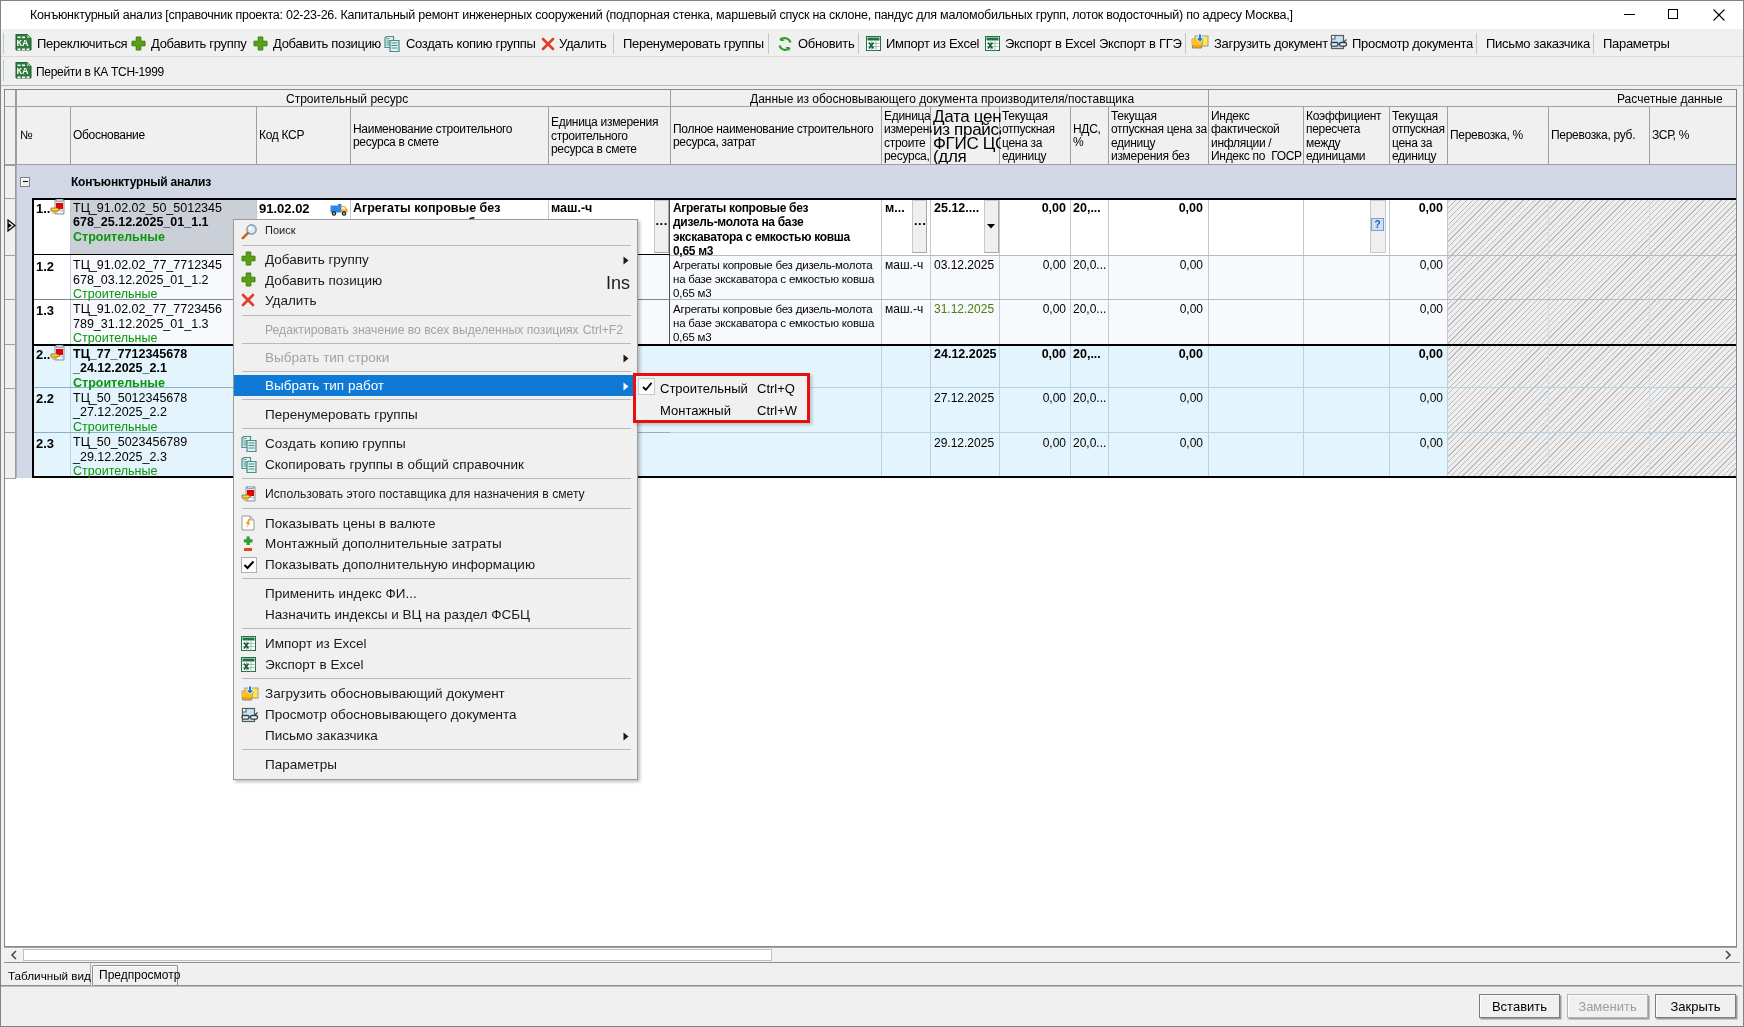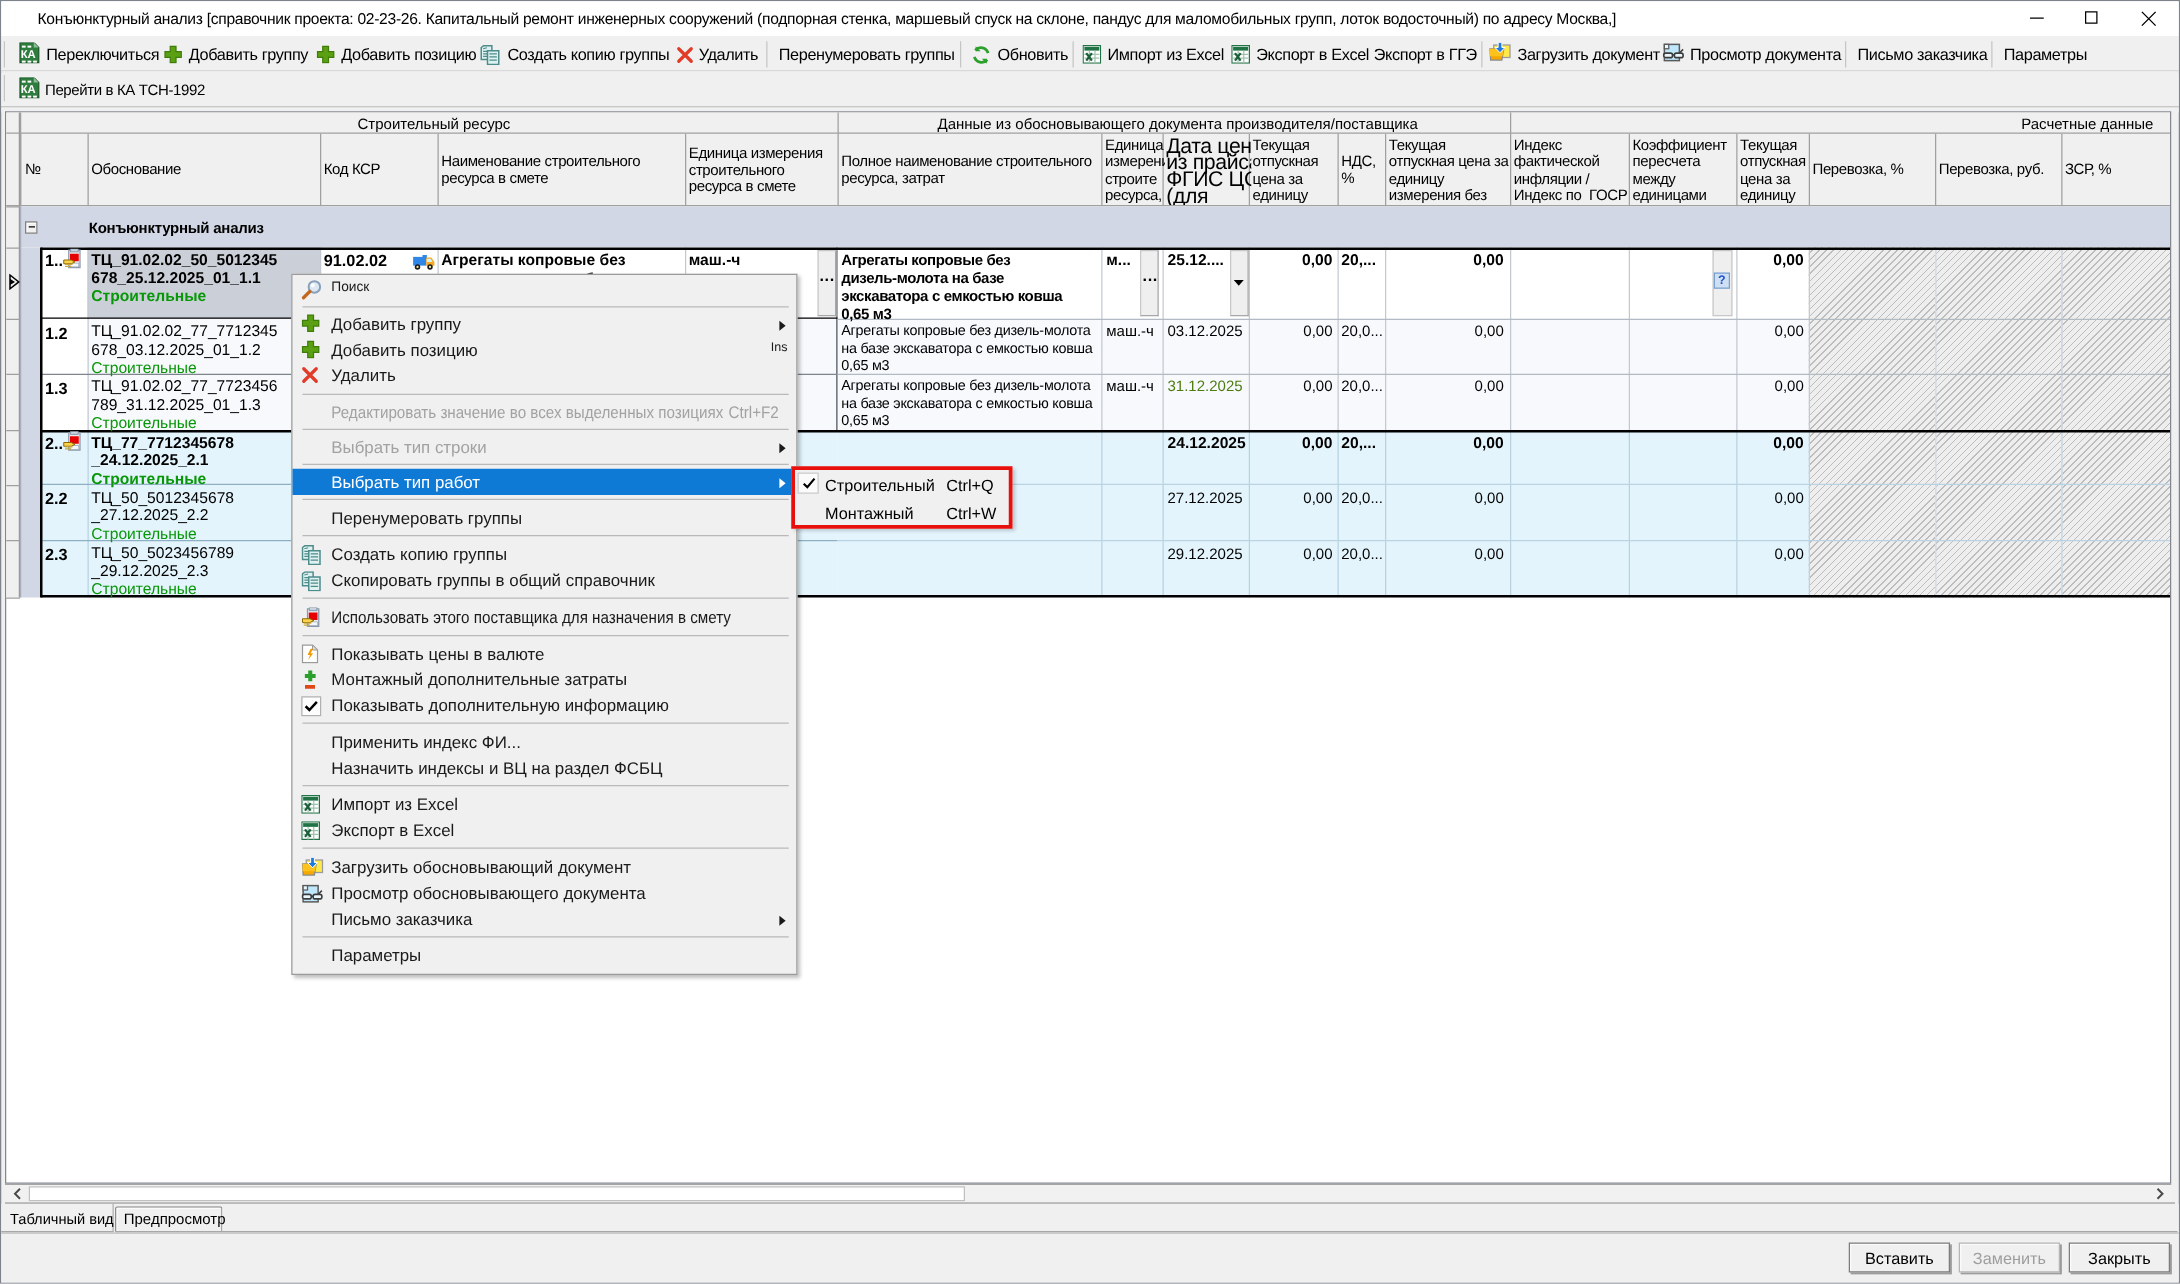--- a/index.html
+++ b/index.html
@@ -102,21 +102,21 @@
 <svg class="a" style="left:14px;top:62px" width="18" height="19" viewBox="0 0 18 19">
 <path d="M2 0 h11 l4 4 v12 h-15 z" fill="#2e7d3e" stroke="#1d5a2a"></path>
 <path d="M13 0 l4 4 h-4 z" fill="#8fbc9a"></path>
 <rect x="3.5" y="2.5" width="3" height="1.6" fill="#fff"></rect>
     <rect x="8" y="2.5" width="3" height="1.6" fill="#fff"></rect>
 <rect x="3.5" y="14.5" width="3" height="1.6" fill="#fff"></rect>
     <rect x="8" y="14.5" width="3" height="1.6" fill="#fff"></rect>
     <rect x="12.5" y="14.5" width="3" height="1.6" fill="#fff"></rect>
 <text x="8.5" y="12" font-size="9" font-weight="bold" fill="#fff" text-anchor="middle" font-family="Liberation Sans">КА</text>
 </svg>
-<div class="tx" style="left:36px;top:65px;font-size:12px;letter-spacing:-0.3px;">Перейти в КА ТСН-1992</div>
+<div class="tx" style="left:36px;top:65px;font-size:12px;letter-spacing:-0.3px;">Перейти в КА ТСН-1999</div>
 <div class="a" style="left:4px;top:89px;width:1733px;height:858px;background:#ffffff;border:1px solid #828790;"></div>
 <div class="a" style="left:5px;top:90px;width:11px;height:387.5px;background:#f0f0f0;border-right:1px solid #9a9a9a;"></div>
 <div class="a" style="left:16px;top:90px;width:1720px;height:74.5px;background:#f0f0f0;"></div>
 <div class="a" style="left:5px;top:105.8px;width:1731px;height:1px;background:#a0a0a0;"></div>
 <div class="a" style="left:5px;top:163.8px;width:1731px;height:1px;background:#a0a0a0;"></div>
 <div class="a" style="left:669.5px;top:90px;width:1px;height:16.5px;background:#a0a0a0;"></div>
 <div class="a" style="left:1208px;top:90px;width:1px;height:16.5px;background:#a0a0a0;"></div>
 <div class="a" style="left:16px;top:106.5px;width:1px;height:58.0px;background:#a0a0a0;"></div>
 <div class="a" style="left:69.5px;top:106.5px;width:1px;height:58.0px;background:#a0a0a0;"></div>
 <div class="a" style="left:255.5px;top:106.5px;width:1px;height:58.0px;background:#a0a0a0;"></div>
@@ -276,21 +276,21 @@
 <div class="a" style="left:5px;top:343.5px;width:11px;height:1px;background:#a0a0a0;"></div>
 <div class="a" style="left:5px;top:387.5px;width:11px;height:1px;background:#a0a0a0;"></div>
 <div class="a" style="left:5px;top:432px;width:11px;height:1px;background:#a0a0a0;"></div>
 <div class="a" style="left:5px;top:477.5px;width:11px;height:1px;background:#a0a0a0;"></div>
 <div class="a" style="left:33px;top:197.5px;width:1703px;height:2px;background:#000;"></div>
 <div class="a" style="left:33px;top:253.5px;width:637px;height:1.5px;background:#000;"></div>
 <div class="a" style="left:33px;top:343.5px;width:1703px;height:2px;background:#000;"></div>
 <div class="a" style="left:33px;top:476px;width:1703px;height:2px;background:#000;"></div>
 <div class="a" style="left:32px;top:197.5px;width:1.8px;height:280.0px;background:#000;"></div>
 <div class="tx" style="left:36px;top:201px;font-size:13px;font-weight:bold;color:#000;">1..</div>
-<div class="tx" style="left:73px;top:200.5px;font-size:12.5px;font-weight:bold;color:#000;text-align:right;">ТЦ_91.02.02_50_5012345</div>
+<div class="tx" style="left:73px;top:200.5px;font-size:12.5px;font-weight:normal;color:#000;text-align:right;">ТЦ_91.02.02_50_5012345</div>
 <div class="tx" style="left:73px;top:215.0px;font-size:12.5px;font-weight:bold;color:#000;">678_25.12.2025_01_1.1</div>
 <div class="tx" style="left:73px;top:229.5px;font-size:12.5px;font-weight:bold;color:#089708;">Строительные</div>
 <div class="tx" style="left:259px;top:201px;font-size:13px;font-weight:bold;color:#000;">91.02.02</div>
 <svg class="a" style="left:330px;top:204px" width="18" height="12" viewBox="0 0 18 12">
 <rect x="0.5" y="1.5" width="10.5" height="7" fill="#2e86e8"></rect>
 <rect x="8" y="0" width="3.5" height="3" fill="#2e86e8"></rect>
 <path d="M11 2 h4 l2.5 3.5 v3 h-6.5 z" fill="#f5a623"></path>
 <path d="M11.5 3 h3 l1.5 2.5 h-4.5 z" fill="#d6f3f7"></path>
 <circle cx="4" cy="9.5" r="2.2" fill="#1a1a1a"></circle>
     <circle cx="14" cy="9.5" r="2.2" fill="#1a1a1a"></circle>
@@ -433,21 +433,21 @@
 </svg>
 <div class="a" style="left:242px;top:244.8px;width:389px;height:1px;background:#b9b9b9;z-index:60;"></div>
 <div class="tx" style="left:265px;top:251.7px;font-size:13.5px;color:#1a1a1a;z-index:60;">Добавить группу</div>
 <svg class="a" style="left:623px;top:255.7px;z-index:60" width="6" height="9" viewBox="0 0 6 9">
     <path d="M0.5 0.5 L5.5 4.5 L0.5 8.5 z" fill="#1a1a1a"></path>
   </svg>
 <svg class="a" style="z-index:60;left:241px;top:251.2px" width="15" height="15" viewBox="0 0 15 15">
 <path d="M5.2 1 h4.6 v4.2 h4.2 v4.6 h-4.2 v4.2 h-4.6 v-4.2 h-4.2 v-4.6 h4.2 z" fill="#5aa012" stroke="#3f7d0a" stroke-width="1"></path>
 </svg>
 <div class="tx" style="left:265px;top:272.5px;font-size:13.5px;color:#1a1a1a;z-index:60;">Добавить позицию</div>
-<div class="tx" style="left:560px;top:272.5px;width:70px;text-align:right;font-size:10px;color:#1a1a1a;z-index:60;">Ins</div>
+<div class="tx" style="left:560px;top:272.5px;width:70px;text-align:right;font-size:18px;color:#1a1a1a;z-index:60;">Ins</div>
 <svg class="a" style="z-index:60;left:241px;top:272.0px" width="15" height="15" viewBox="0 0 15 15">
 <path d="M5.2 1 h4.6 v4.2 h4.2 v4.6 h-4.2 v4.2 h-4.6 v-4.2 h-4.2 v-4.6 h4.2 z" fill="#5aa012" stroke="#3f7d0a" stroke-width="1"></path>
 </svg>
 <div class="tx" style="left:265px;top:293.3px;font-size:13.5px;color:#1a1a1a;z-index:60;">Удалить</div>
 <svg class="a" style="z-index:60;left:241px;top:292.8px" width="14" height="14" viewBox="0 0 14 14">
 <path d="M2 2 L12 12 M12 2 L2 12" stroke="#e03c28" stroke-width="2.6" stroke-linecap="round"></path>
 </svg>
 <div class="a" style="left:242px;top:314.6px;width:389px;height:1px;background:#b9b9b9;z-index:60;"></div>
 <div class="tx" style="left:265px;top:321.5px;font-size:13.5px;color:#a2a2a2;z-index:60;transform:scaleX(0.9);transform-origin:0 0;">Редактировать значение во всех выделенных позициях</div>
 <div class="tx" style="left:560px;top:321.5px;width:70px;text-align:right;font-size:13.5px;color:#a2a2a2;z-index:60;transform:scaleX(0.9);transform-origin:0 0;">Ctrl+F2</div>

